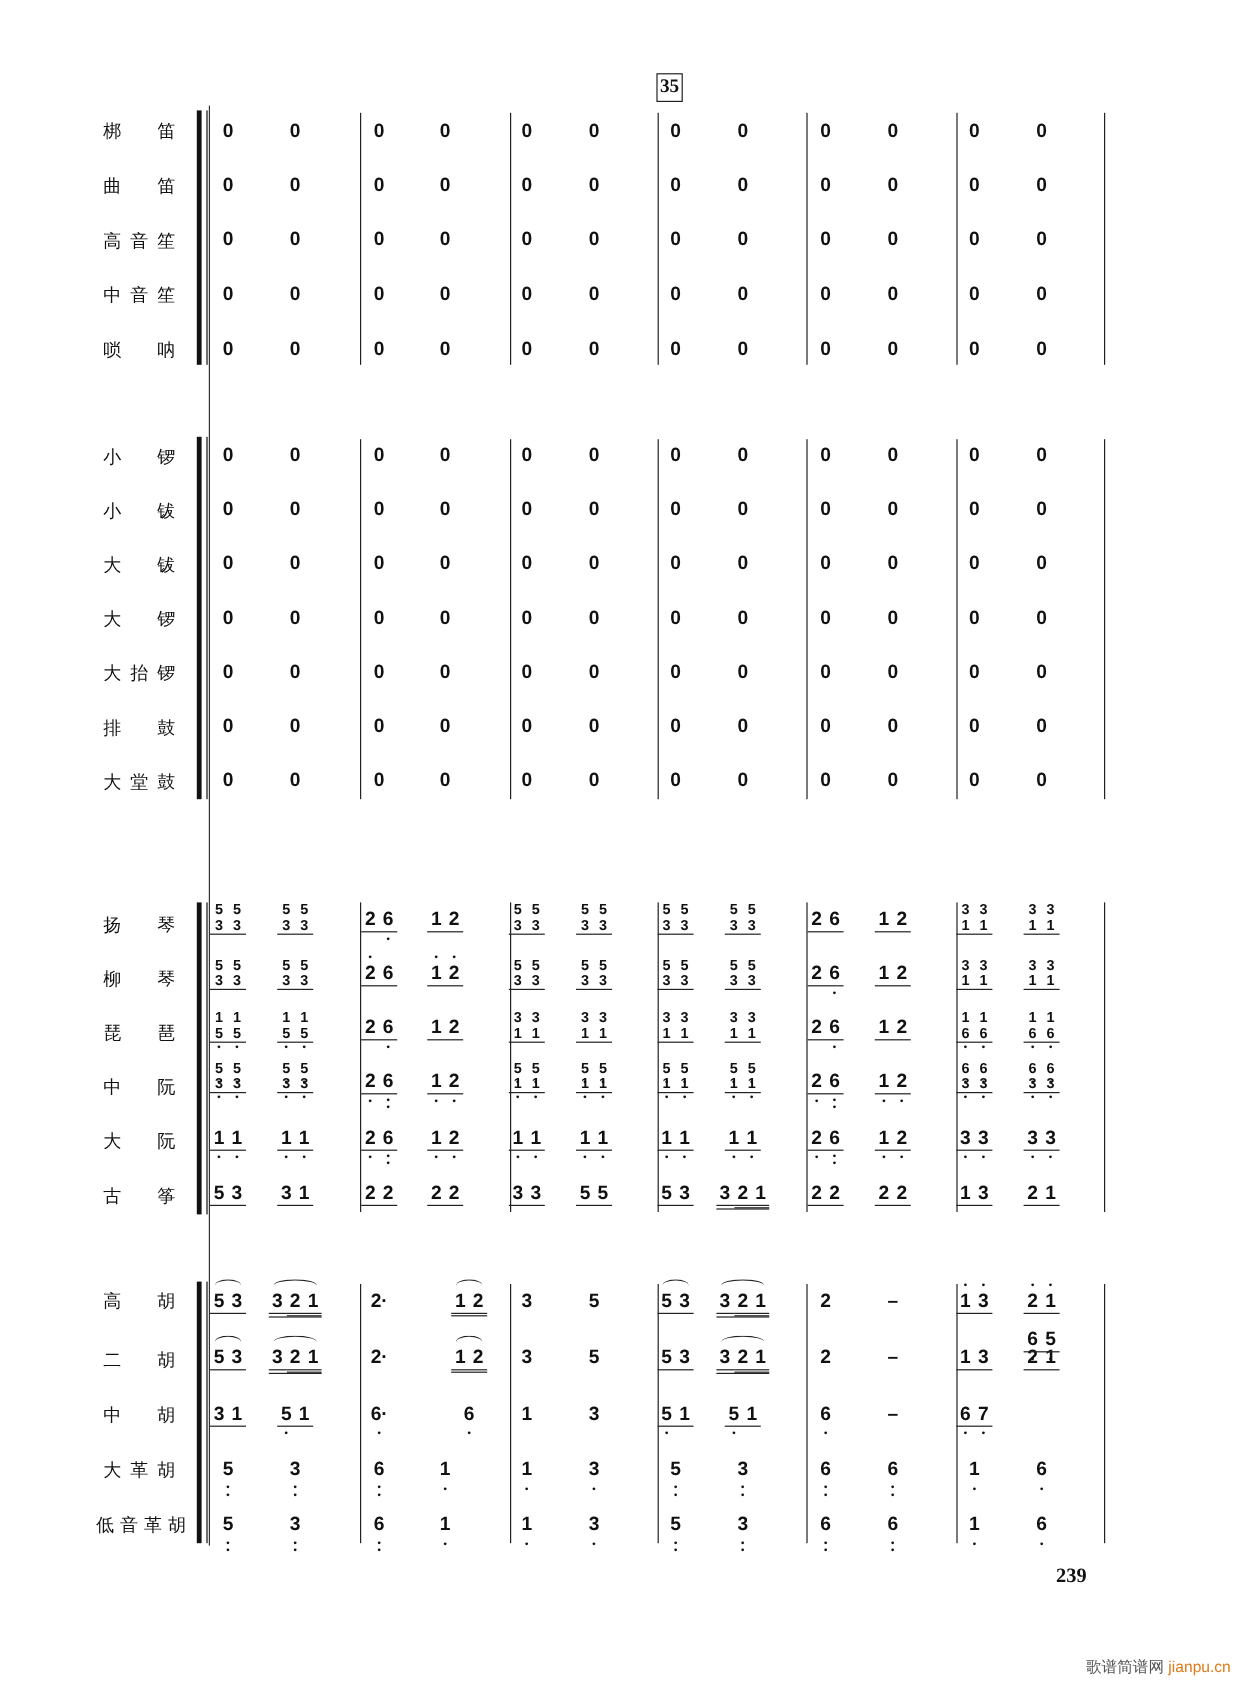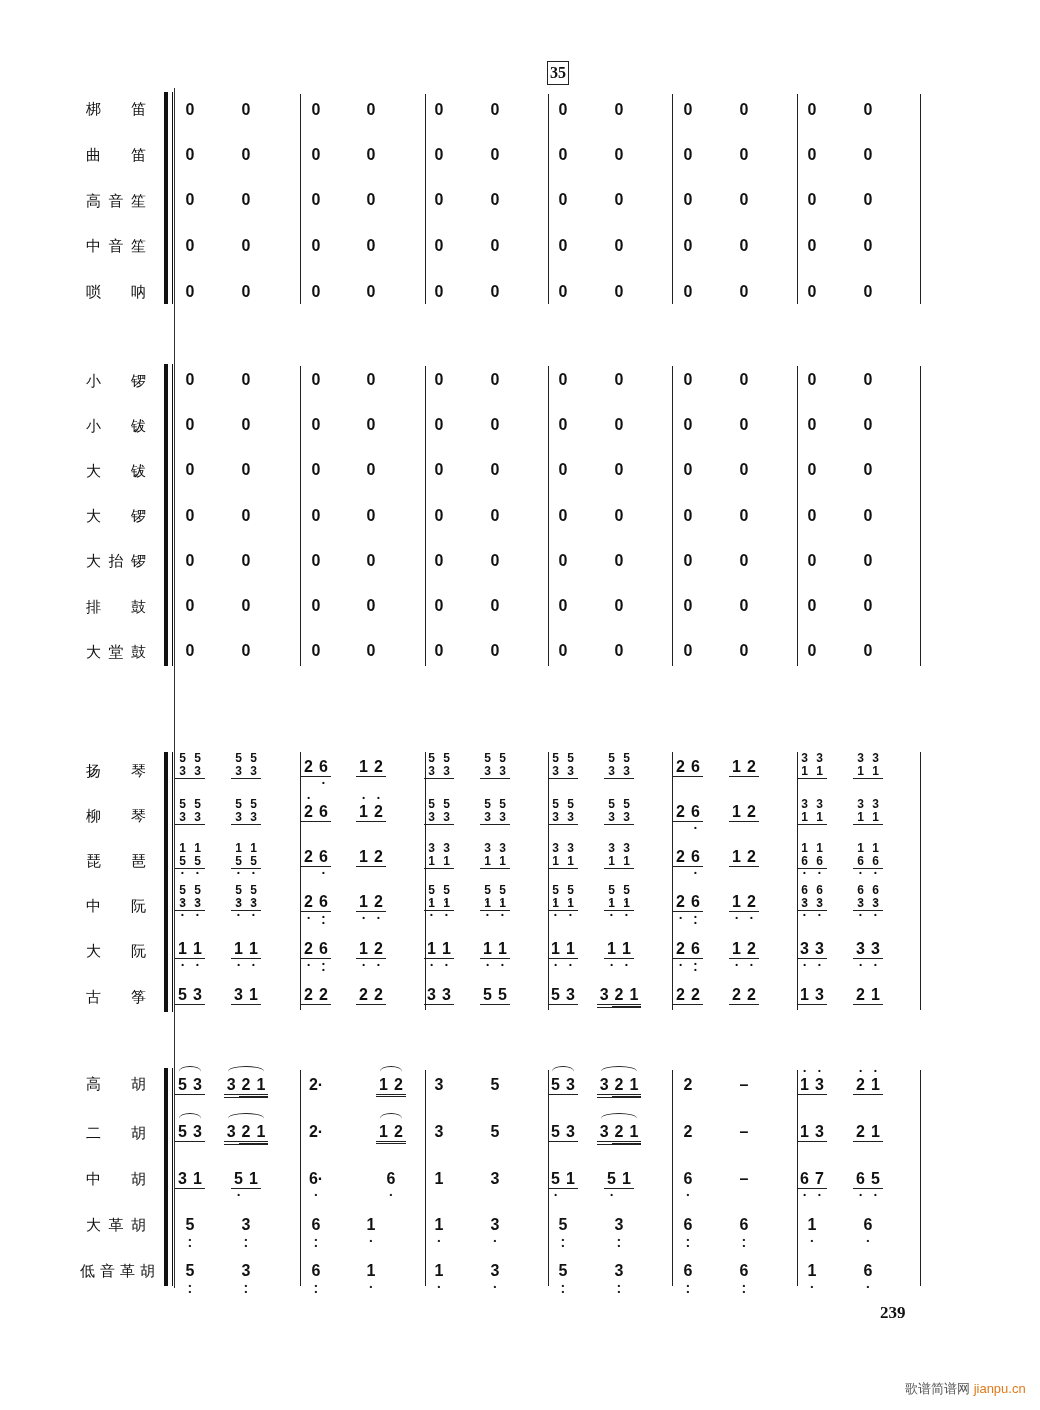--- a/index.html
+++ b/index.html
@@ -363,21 +363,21 @@
       <div class="beat" style="left: 246px; top: 1170px;"><span class="mm ul1"><span class="note dot-below">5</span><span class="note">1</span></span></div>
       <div class="beat" style="left: 316px; top: 1170px;"><span class="mm "><span class="note dot-below">6·</span></span></div>
       <div class="beat" style="left: 391px; top: 1170px;"><span class="mm "><span class="note dot-below">6</span></span></div>
       <div class="beat" style="left: 439px; top: 1170px;"><span class="mm "><span class="note">1</span></span></div>
       <div class="beat" style="left: 495px; top: 1170px;"><span class="mm "><span class="note">3</span></span></div>
       <div class="beat" style="left: 563px; top: 1170px;"><span class="mm ul1"><span class="note dot-below">5</span><span class="note">1</span></span></div>
       <div class="beat" style="left: 619px; top: 1170px;"><span class="mm ul1"><span class="note dot-below">5</span><span class="note">1</span></span></div>
       <div class="beat" style="left: 688px; top: 1170px;"><span class="mm "><span class="note dot-below">6</span></span></div>
       <div class="beat" style="left: 744px; top: 1170px;"><span class="mm "><span class="note">–</span></span></div>
       <div class="beat" style="left: 812px; top: 1170px;"><span class="mm ul1"><span class="note dot-below">6</span><span class="note dot-below">7</span></span></div>
-      <div class="beat" style="left: 868px; top: 1170px;"><span class="mm ul1"><span class="note dot-below">6</span><span class="note dot-below">5</span></span></div>
+      <div class="beat" style="left: 868px; top: 1108px;"><span class="mm ul1"><span class="note dot-below">6</span><span class="note dot-below">5</span></span></div>
       <div class="beat" style="left: 190px; top: 1216px;"><span class="mm "><span class="note dot2-below">5</span></span></div>
       <div class="beat" style="left: 246px; top: 1216px;"><span class="mm "><span class="note dot2-below">3</span></span></div>
       <div class="beat" style="left: 316px; top: 1216px;"><span class="mm "><span class="note dot2-below">6</span></span></div>
       <div class="beat" style="left: 371px; top: 1216px;"><span class="mm "><span class="note dot-below">1</span></span></div>
       <div class="beat" style="left: 439px; top: 1216px;"><span class="mm "><span class="note dot-below">1</span></span></div>
       <div class="beat" style="left: 495px; top: 1216px;"><span class="mm "><span class="note dot-below">3</span></span></div>
       <div class="beat" style="left: 563px; top: 1216px;"><span class="mm "><span class="note dot2-below">5</span></span></div>
       <div class="beat" style="left: 619px; top: 1216px;"><span class="mm "><span class="note dot2-below">3</span></span></div>
       <div class="beat" style="left: 688px; top: 1216px;"><span class="mm "><span class="note dot2-below">6</span></span></div>
       <div class="beat" style="left: 744px; top: 1216px;"><span class="mm "><span class="note dot2-below">6</span></span></div>

